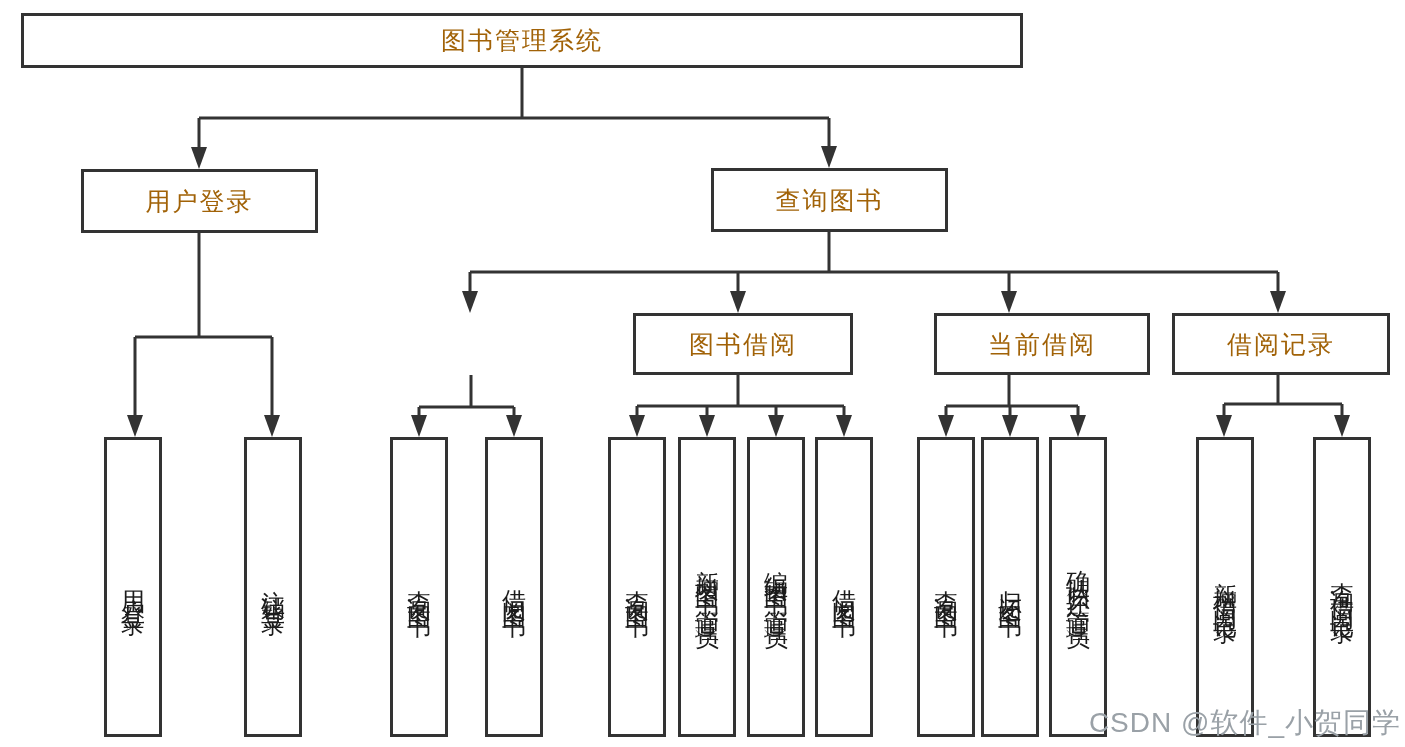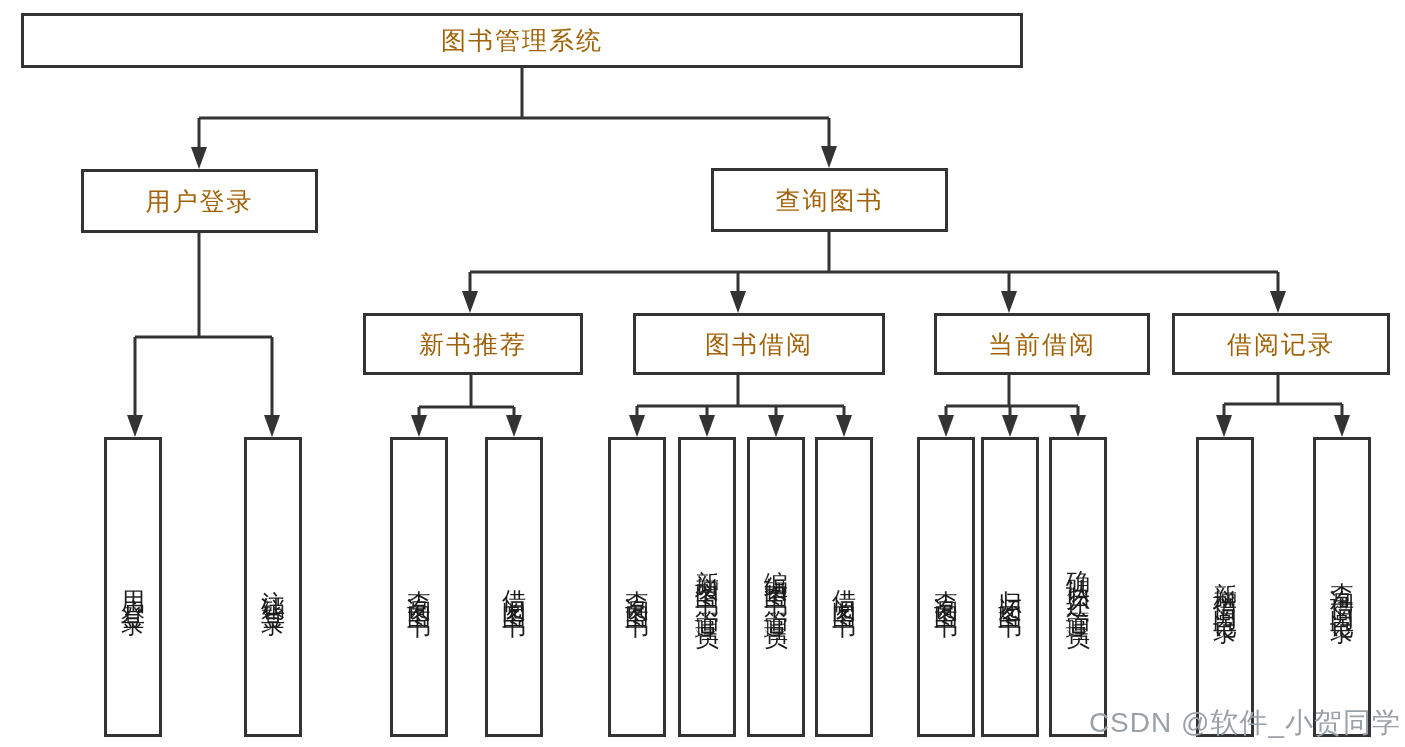--- a/index.html
+++ b/index.html
@@ -107,24 +107,21 @@
     <span>图书管理系统</span>
   </div>
 
   <div class="box lvl2" style="left:81px;">
     <span>用户登录</span>
   </div>
   <div class="box lvl2" style="left:711px; top:168px;">
     <span>查询图书</span>
   </div>
 
-  <div class="box lvl3" style="left:363px; width:220px;">
-    <span>新书推荐</span>
-  </div>
-  <div class="box lvl3" style="left:633px; width:252px;">
+  <div class="box lvl3" style="left:633px; width:220px;">
     <span>图书借阅</span>
   </div>
   <div class="box lvl3" style="left:902px; width:216px;margin-left:32px;">
     <span>当前借阅</span>
   </div>
   <div class="box lvl3" style="left:1172px; width:218px;">
     <span>借阅记录</span>
   </div>
 
   <div class="leaf" style="left:104px;">

